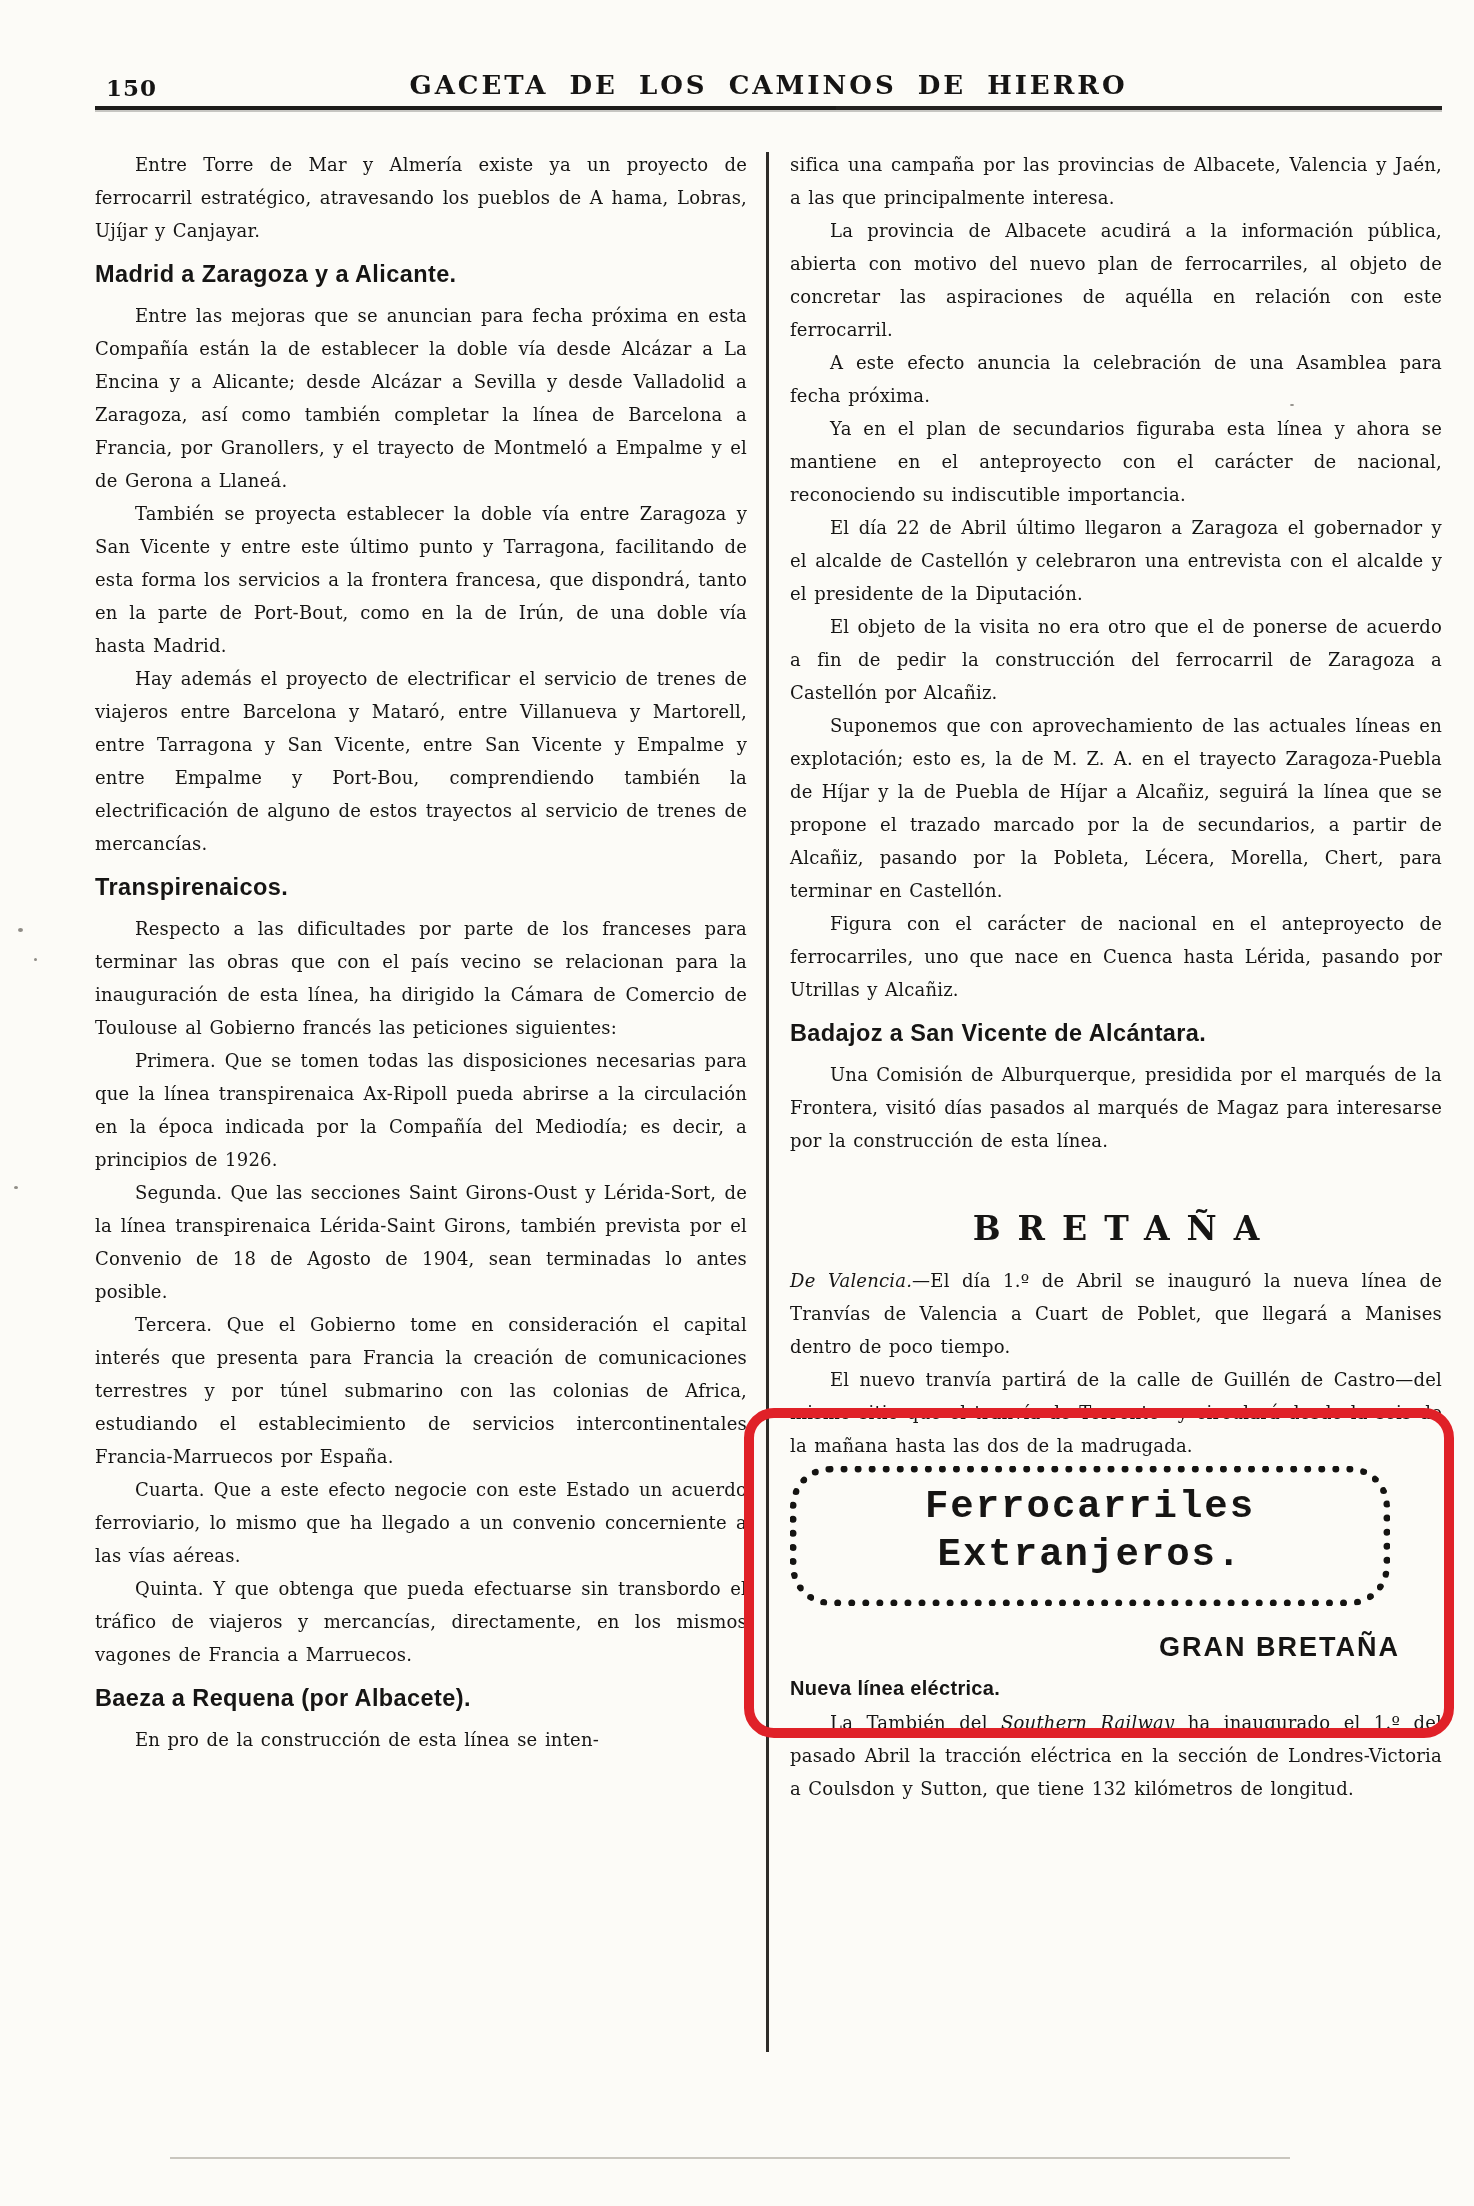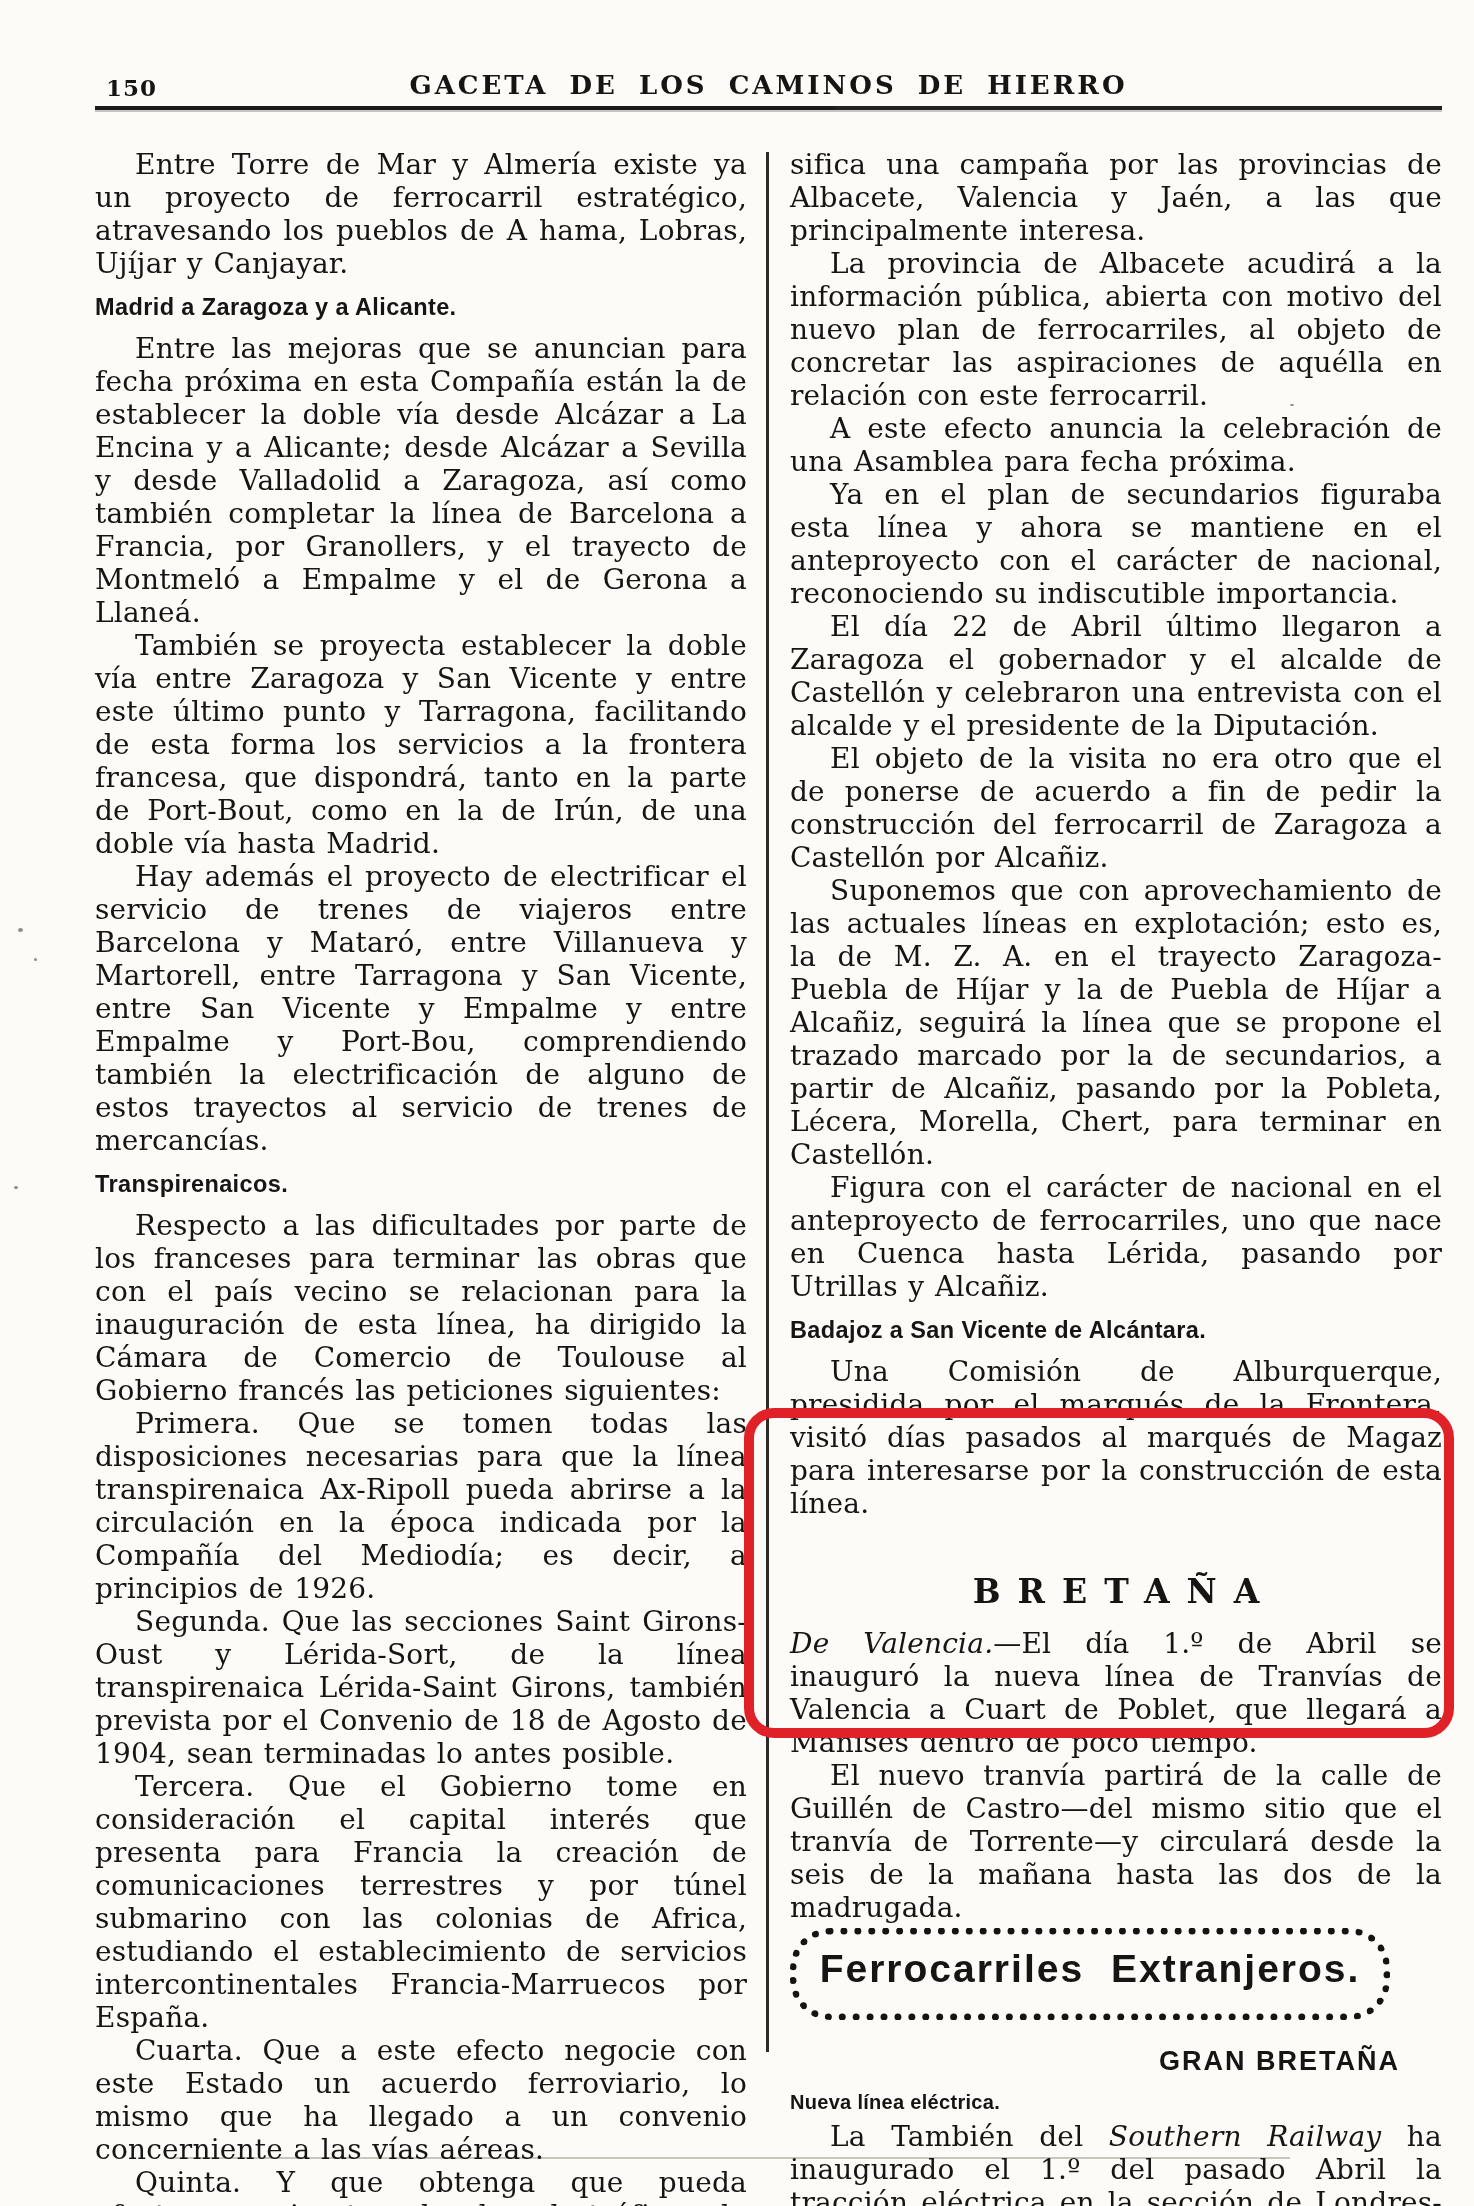--- a/index.html
+++ b/index.html
@@ -33,21 +33,21 @@
   .bottom-rule{
     position:absolute;left:170px;top:2157px;width:1120px;height:2px;
     background:#c9c6be;
   }
   
   .col{position:absolute;top:148px;width:652px;}
   .col1{left:95px;}
   .col2{left:790px;}
   .col p{
     margin:0;text-indent:40px;text-align:justify;
-    font-size:28px;line-height:33px;
+    font-size:18px;line-height:33px;
     letter-spacing:.2px;word-spacing:1.5px;
   }
   .col p.noindent{text-indent:0;}
   .col h3{
     margin:12px 0 10px 0;
     font-family:Liberation Sans, sans-serif;
     font-size:23.5px;line-height:30px;font-weight:bold;
     letter-spacing:.4px;
   }
   .it{font-style:italic;}
@@ -68,21 +68,21 @@
   }
   
   .dotted-box{
     box-sizing:border-box;width:600px;margin-top:4px;
     border:7px dotted #151412;border-radius:40px;
     padding:10px 10px 20px 10px;text-align:center;
   }
   .dotted-box-title{
     font-size:39px;line-height:48px;font-weight:bold;
     letter-spacing:2px;word-spacing:14px;
-    font-family:Liberation Sans, sans-serif;
+    font-family:Liberation Mono, monospace;
   }
   .country-heading{
     margin:26px 42px 0 0;text-align:right;
     font-family:"Liberation Sans","DejaVu Sans",sans-serif;
     font-size:27px;font-weight:bold;letter-spacing:2px;
   }
   .sub-heading{
     margin:14px 0 6px 0;
     font-family:"Liberation Sans","DejaVu Sans",sans-serif;
     font-size:20px;font-weight:bold;letter-spacing:.3px;

